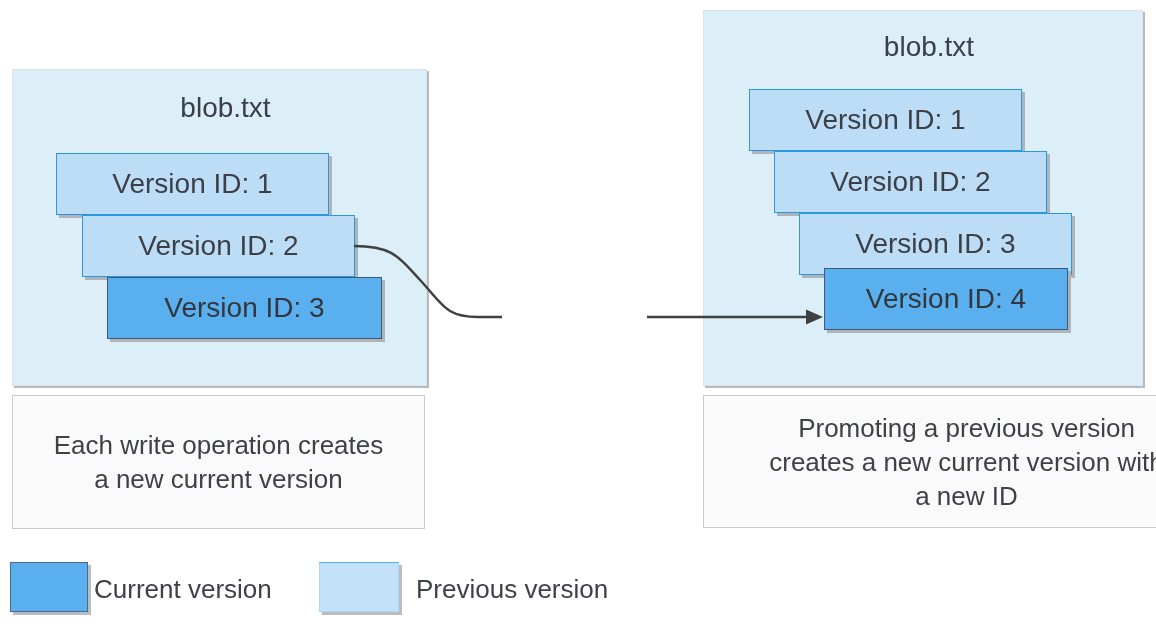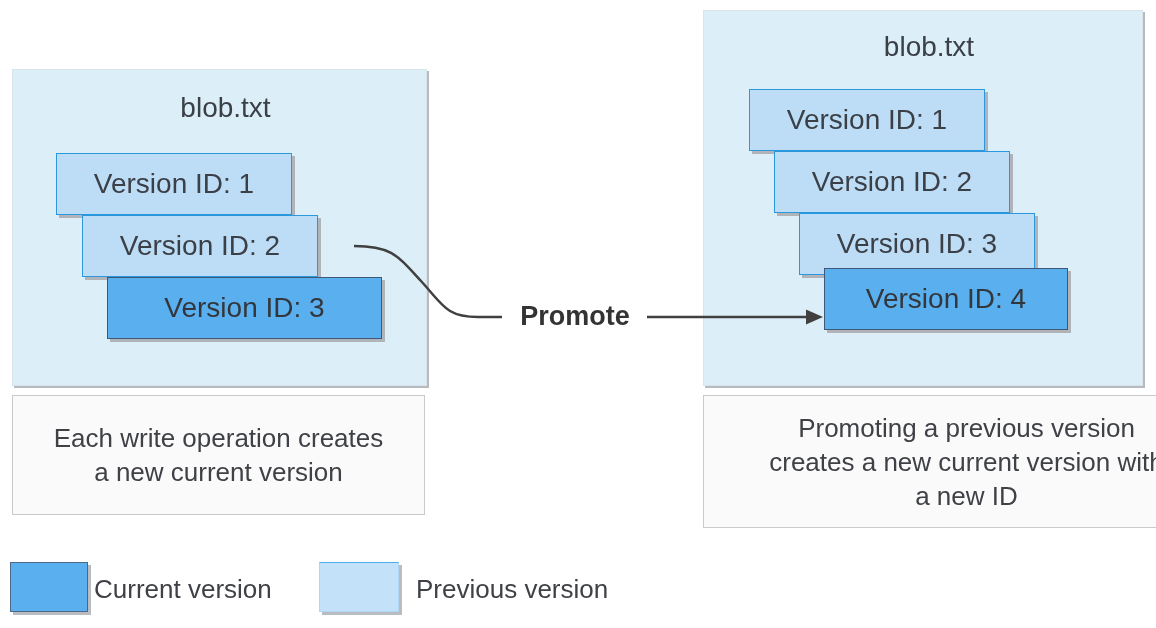--- a/index.html
+++ b/index.html
@@ -25,21 +25,21 @@
     position: absolute;
     left: 12px; right: 0;
     text-align: center;
     font-size: 28px;
     color: #3b3f46;
   }
   .panel-left .panel-title  { top: 22px; }
   .panel-right .panel-title { top: 20px; }
   .card {
     position: absolute;
-    width: 236px;
+    width: 273px;
     height: 62px;
     display: flex;
     align-items: center;
     justify-content: center;
     font-size: 28px;
     box-sizing: border-box;
     box-shadow: 3px 3px 0 #b0b4b9;
   }
   .card.previous {
     background: #bdddf7;
@@ -57,21 +57,21 @@
     border: 1px solid #c9cacc;
     box-sizing: border-box;
     display: flex;
     align-items: center;
     justify-content: center;
     text-align: center;
     font-size: 26px;
     line-height: 34px;
     color: #3f4146;
   }
-  .caption-left  { left: 12px;  top: 395px; width: 413px; height: 120px; }
+  .caption-left  { left: 12px;  top: 395px; width: 413px; height: 134px; }
   .caption-right { left: 703px; top: 395px; width: 527px; height: 133px; }
   .caption-left  .caption-text { width: 330px; }
   .caption-right .caption-text { width: 395px; }
   .promote-label {
     position: absolute;
     left: 505px;
     top: 301px;
     width: 140px;
     text-align: center;
     font-size: 27px;
@@ -133,21 +133,20 @@
     <div class="card previous" style="left:95px; top:202px;">Version ID: 3</div>
     <div class="card current" style="left:120px; top:257px; width:244px;">Version ID: 4</div>
   </div>
 
   <svg class="connector-svg" viewBox="0 0 1156 628" xmlns="http://www.w3.org/2000/svg">
     <path d="M 354 246 C 392 246 398 256 421 281 C 443 305 446 317 478 317 L 502 317" fill="none" stroke="#404040" stroke-width="2.5"></path>
     <line x1="647" y1="317" x2="808" y2="317" stroke="#404040" stroke-width="2.5"></line>
     <polygon points="806,309.5 823,317 806,324.5" fill="#404040"></polygon>
   </svg>
 
-  <div class="promote-label">Promote</div>
 
   <div class="caption-box caption-left">
     <div class="caption-text">Each write operation creates a new current version</div>
   </div>
   <div class="caption-box caption-right">
     <div class="caption-text">Promoting a previous version creates a new current version with a new ID</div>
   </div>
 
   <div class="legend-swatch current"></div>
   <div class="legend-label current">Current version</div>

